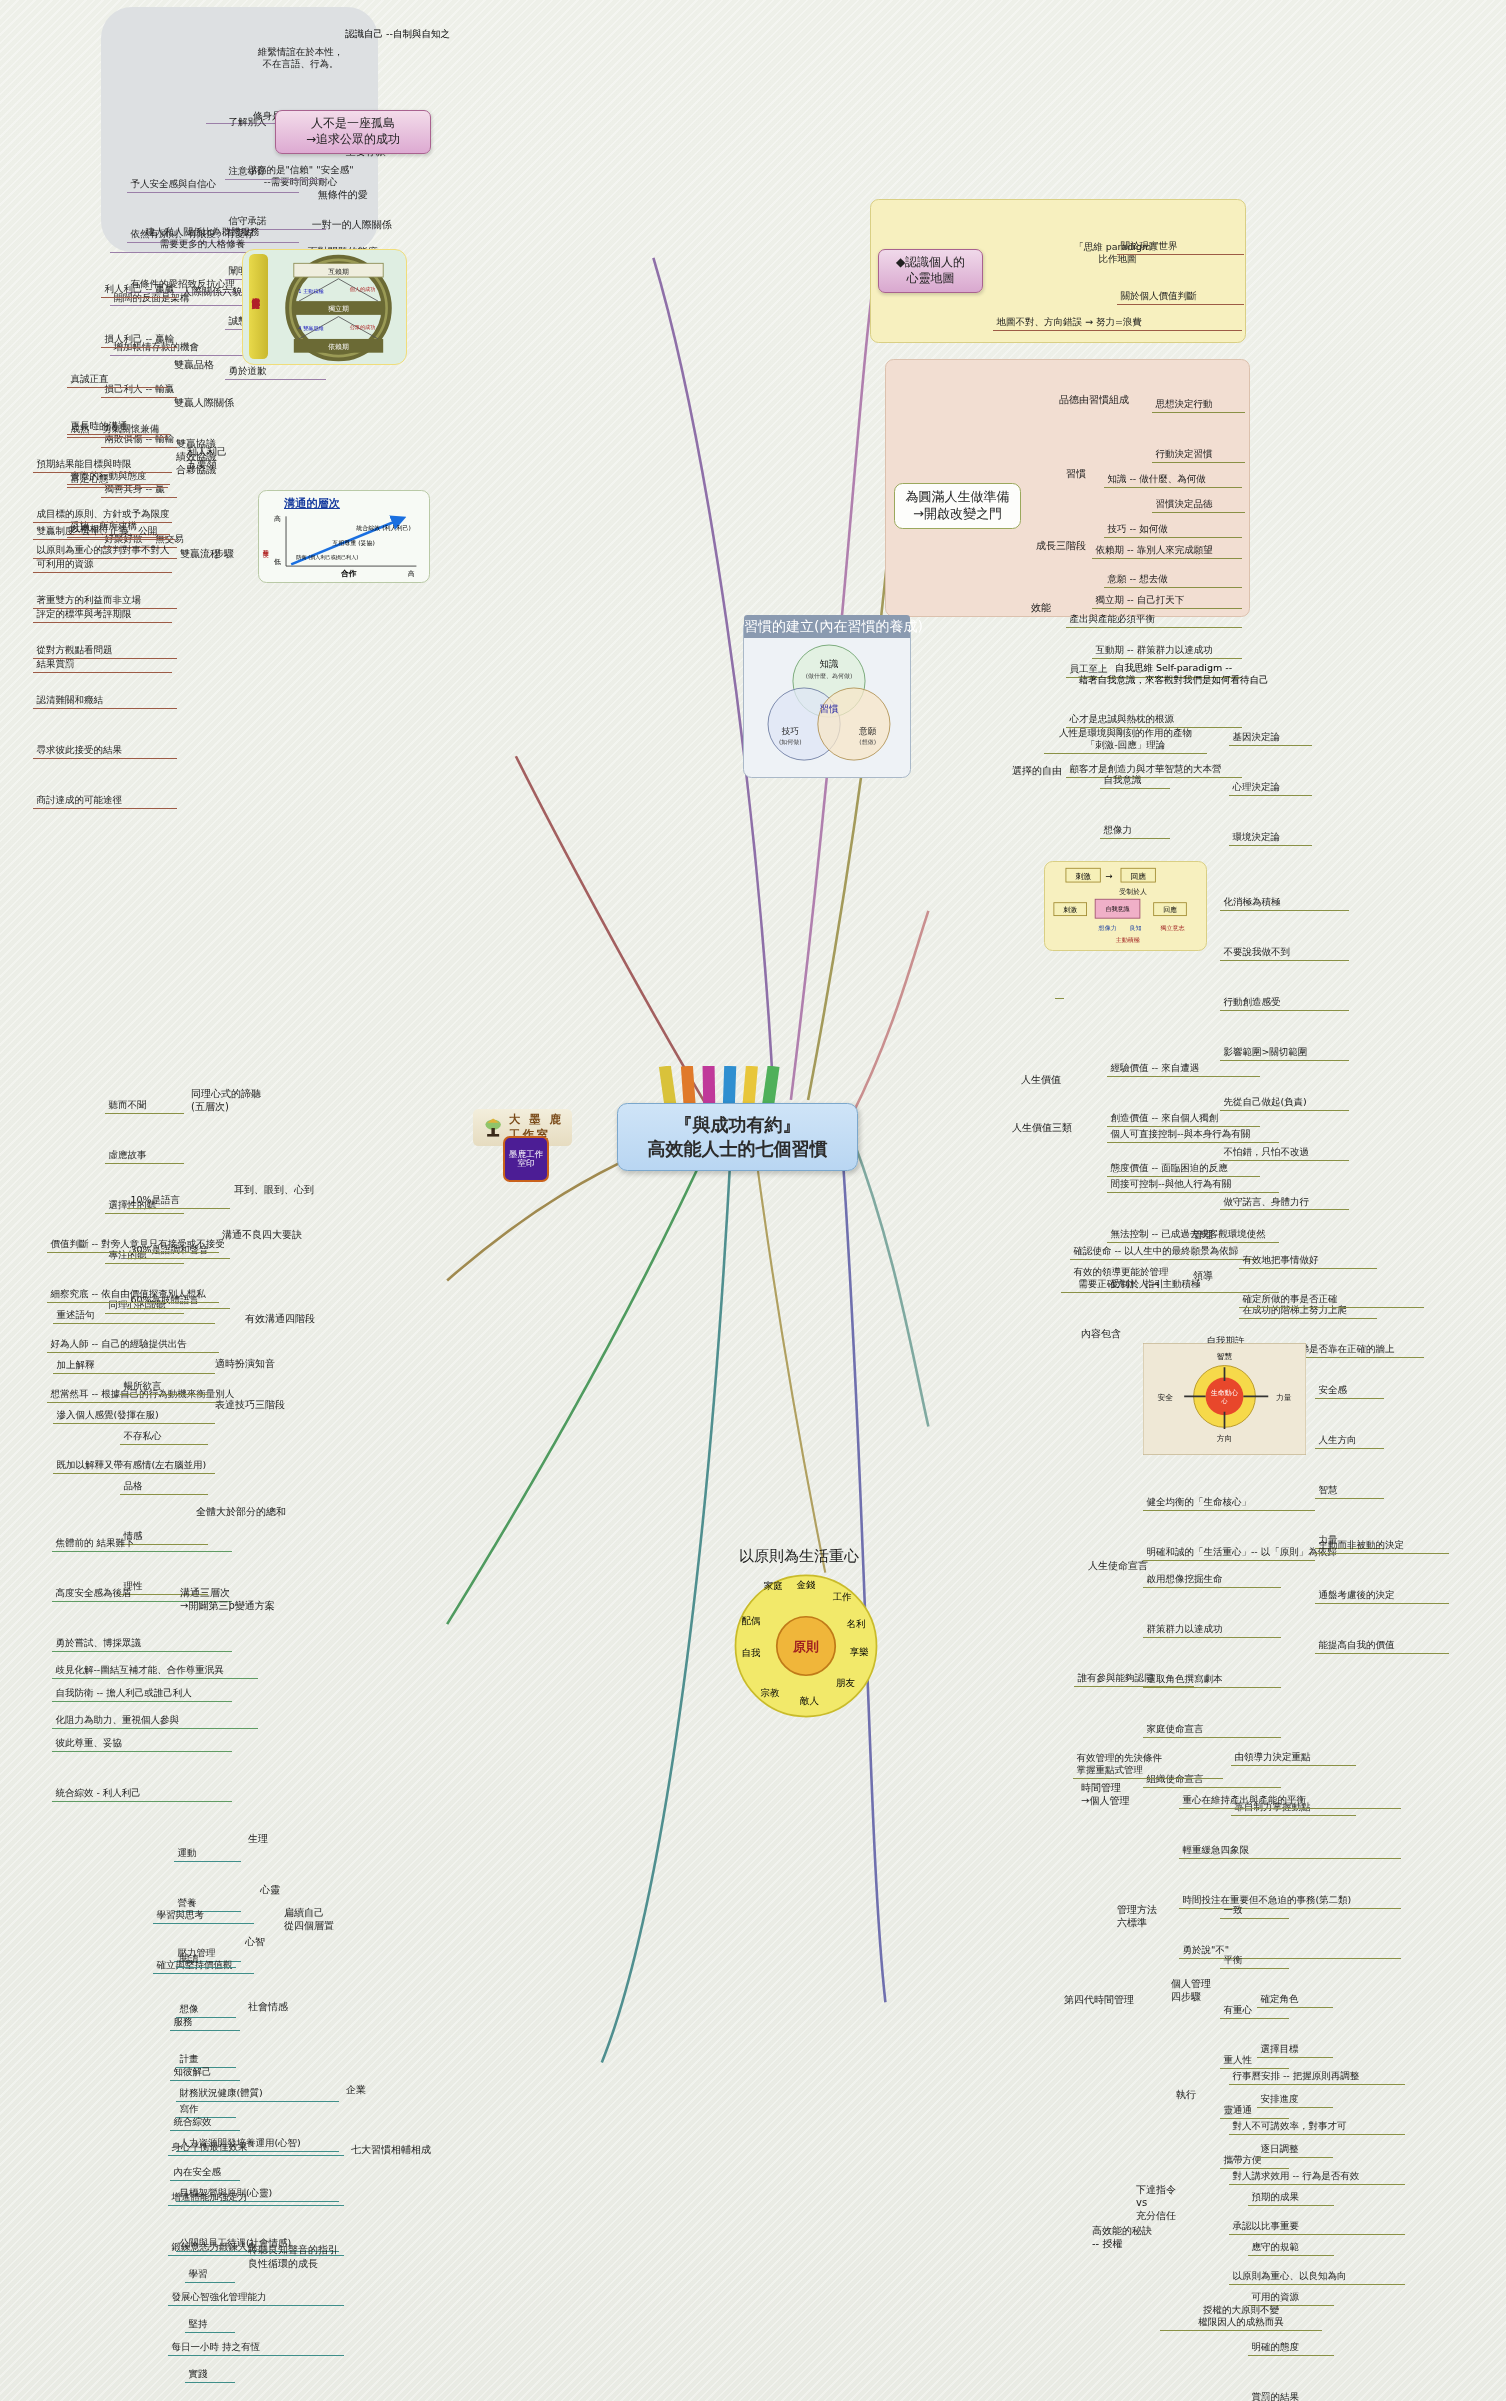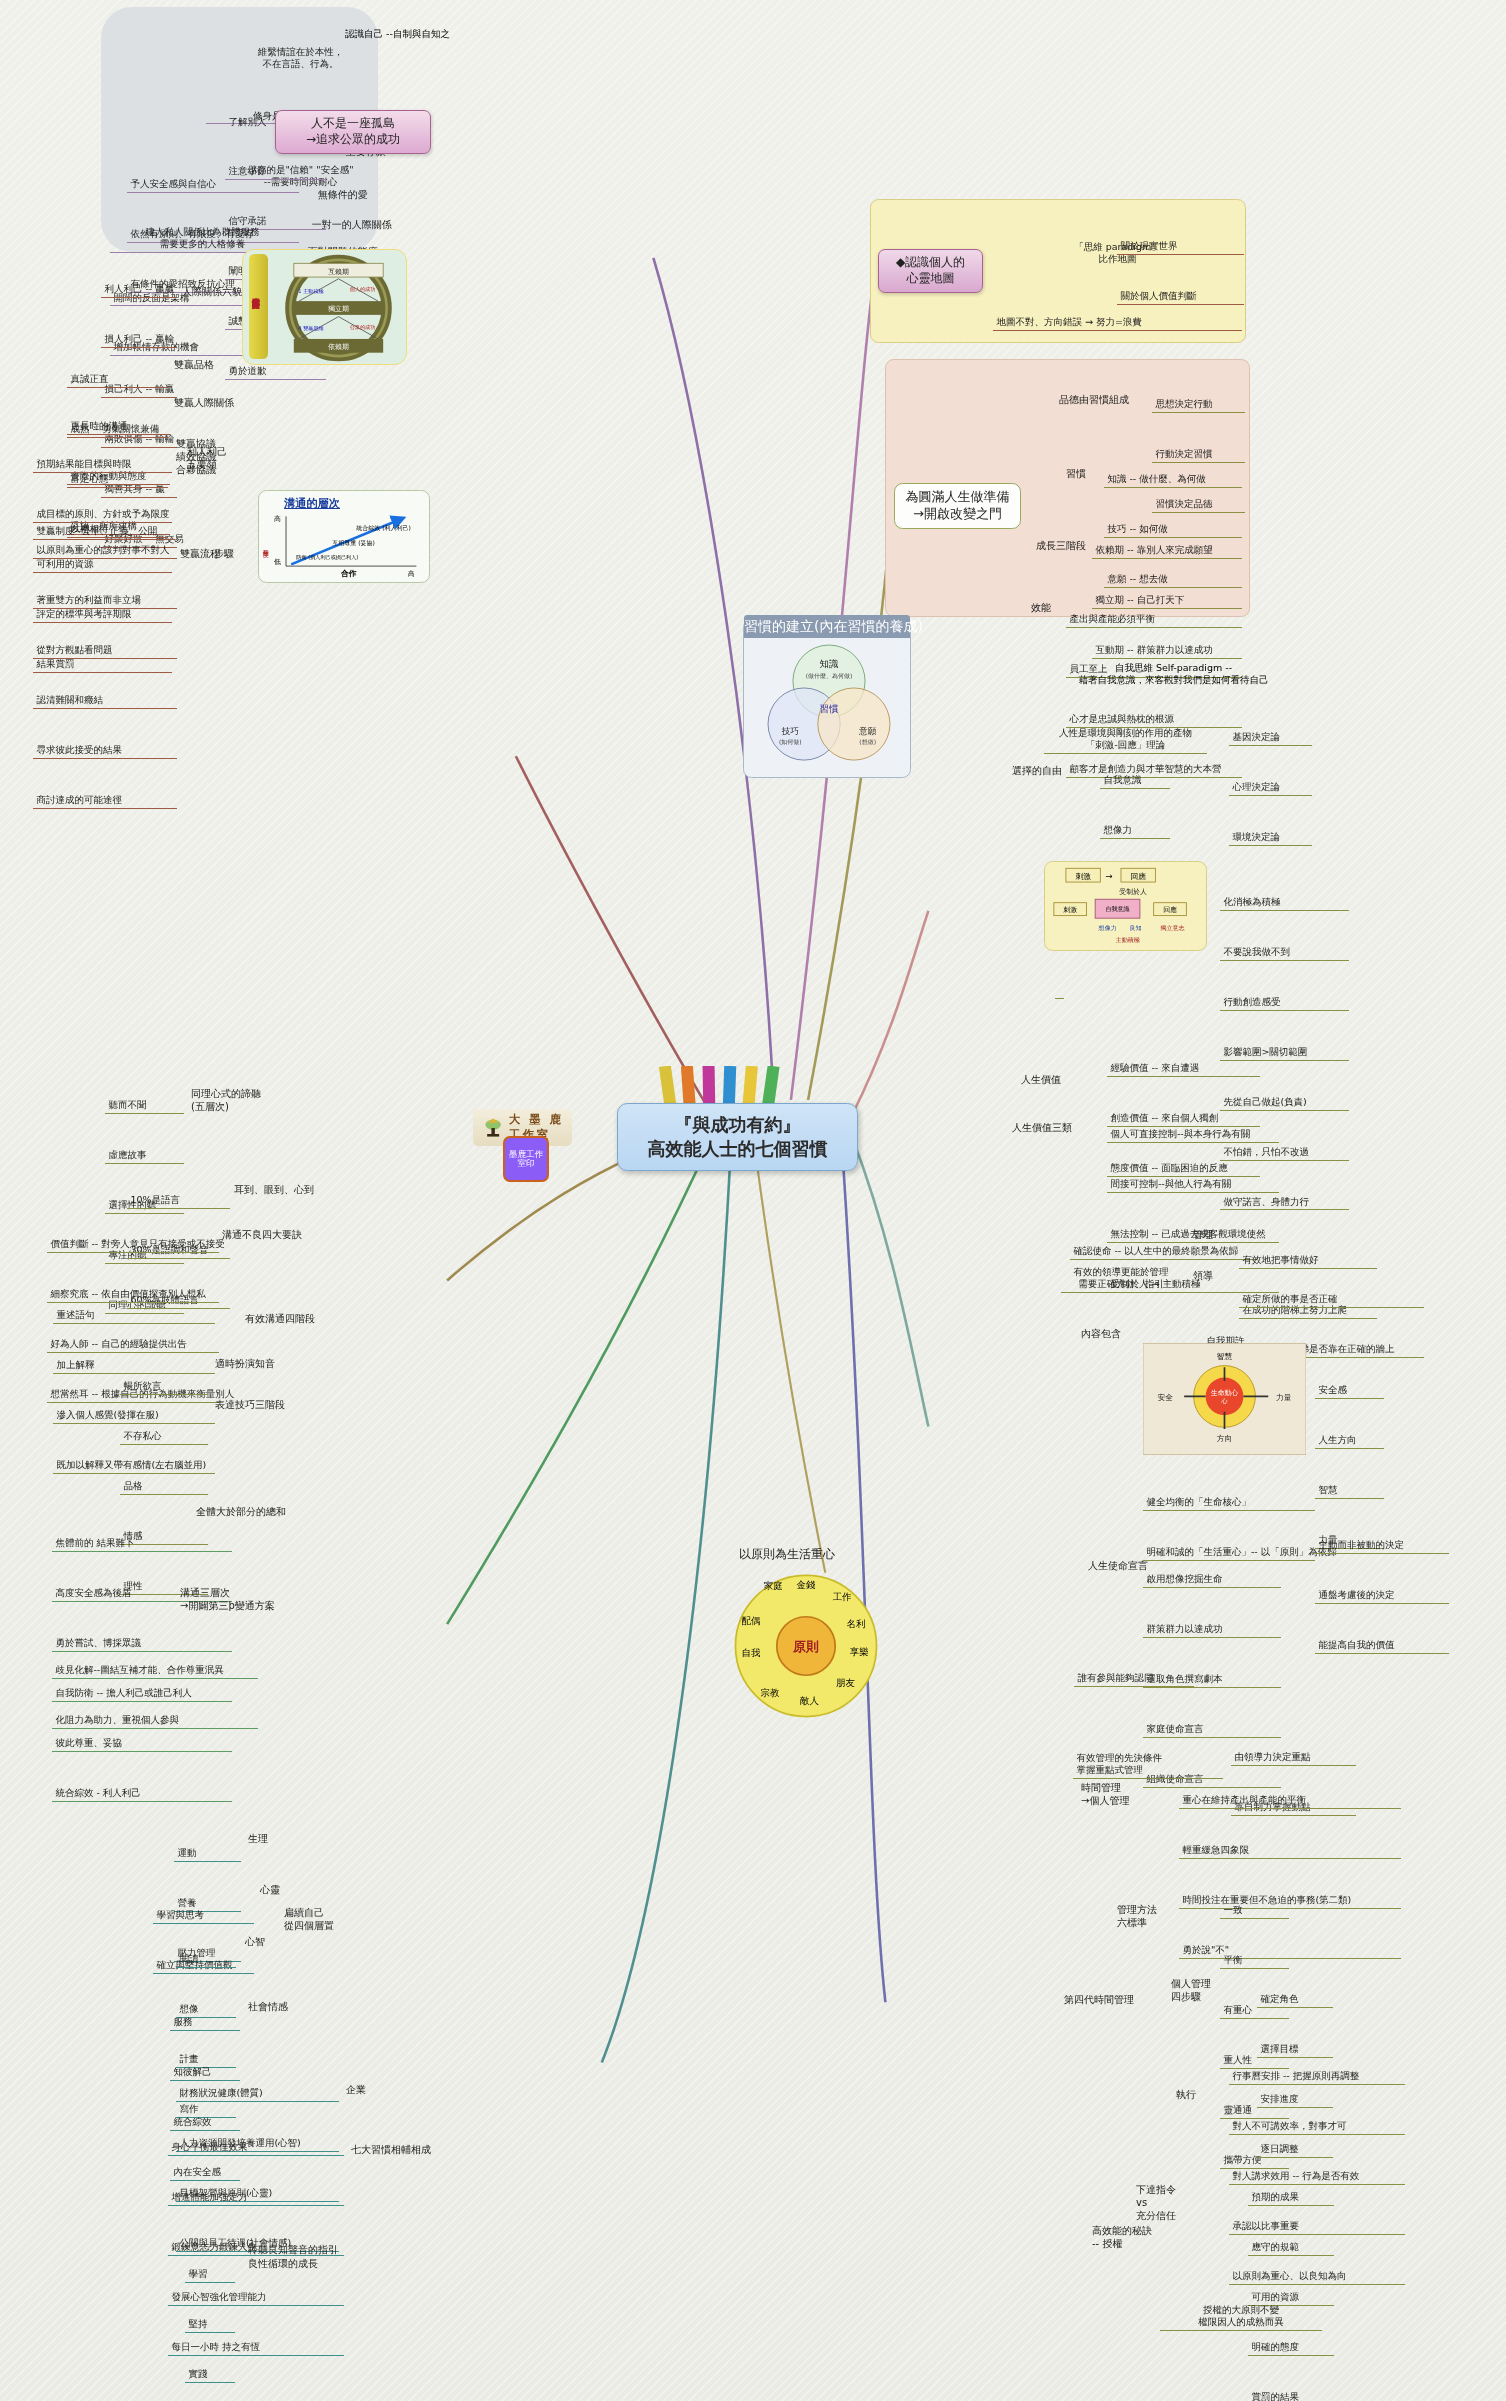--- a/index.html
+++ b/index.html
@@ -101,21 +101,21 @@
 
   
   .logo{
     position:absolute; display:flex; align-items:center; gap:5.2px;
     background:linear-gradient(180deg,#f3eedc,#e6dcc0);
     border-radius:5.2px; padding:3.4px 8.6px;
     font-size:11.2px; color:#7a4a18; letter-spacing:2.6px; font-weight:bold;
   }
   .seal{
     position:absolute; width:46px;height:46px;border-radius:6.9px;
-    background:#8b5cf6; color:#fff; font-size:8.6px;
+    background:#4c1d95; color:#fff; font-size:8.6px;
     display:flex;align-items:center;justify-content:center; text-align:center;
     border:2.6px solid #c9621c; line-height:1.1;
   }
 
   .mini-title{ font-size:11.2px; color:#1b3fa0; text-decoration:underline; font-weight:bold; }
 </style>
 </head>
 <body>
 
 <div class="paper-bg"></div>
@@ -676,21 +676,21 @@
 </div>
 <div class="node grp-lbl" style="left:351px; top:2144px;">七大習慣相輔相成</div>
 <div class="node" style="left:185px; top:2233px; width:50px;">
   <div class="leaf teal">學習</div>
   <div class="leaf teal">堅持</div>
   <div class="leaf teal">實踐</div>
 </div>
 <div class="node grp-lbl" style="left:248px; top:2243px; line-height:1.4;">聆聽良知聲音的指引
 良性循環的成長</div>
 
-<div class="node" style="left:739px; top:1547px; font-size:12px; color:#1a1a1a;">以原則為生活重心</div>
+<div class="node" style="left:739px; top:1547px; font-size:15px; color:#1a1a1a;">以原則為生活重心</div>
 <svg style="position:absolute; left:720px; top:1560px;" width="172" height="172" viewBox="0 0 200 200">
   <circle cx="100" cy="100" r="82" fill="#f2e96a" stroke="#c9bb2a" stroke-width="2"></circle>
   <circle cx="100" cy="100" r="34" fill="#f0b63a" stroke="#c07a18" stroke-width="2"></circle>
   <text x="100" y="106" font-size="15" fill="#a02020" text-anchor="middle" font-weight="bold">原則</text>
   <text x="100" y="32" font-size="11" text-anchor="middle">金錢</text>
   <text x="62" y="34" font-size="11" text-anchor="middle">家庭</text>
   <text x="142" y="46" font-size="11" text-anchor="middle">工作</text>
   <text x="158" y="78" font-size="11" text-anchor="middle">名利</text>
   <text x="162" y="110" font-size="11" text-anchor="middle">享樂</text>
   <text x="146" y="146" font-size="11" text-anchor="middle">朋友</text>

